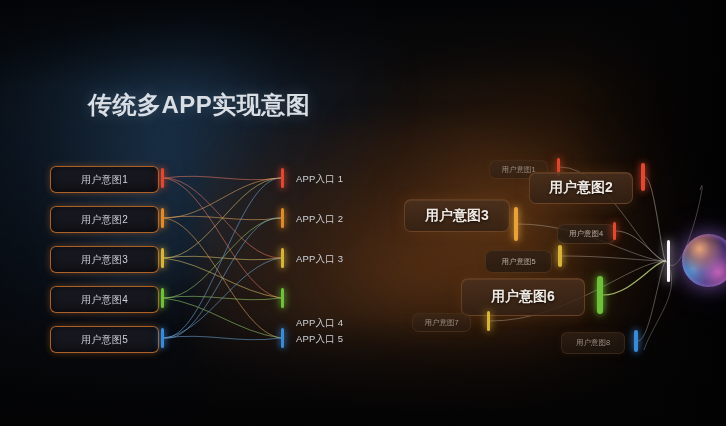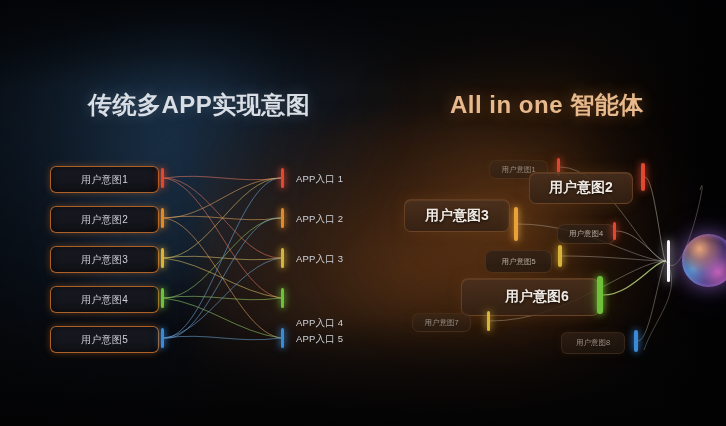--- a/index.html
+++ b/index.html
@@ -167,21 +167,20 @@
   <div class="bg-blue-glow"></div>
   <div class="bg-blue-streak"></div>
   <div class="bg-warm-core"></div>
   <div class="bg-warm-2"></div>
   <div class="bg-vignette"></div>
   <div class="bg-top-dark"></div>
   <div class="bg-bottom-dark"></div>
   <div class="bg-right-dark"></div>
 
   <div class="title" id="title-left">传统多APP实现意图</div>
-  <div class="title" id="title-right">All in one 智能体</div>
 
   <svg class="wires" id="left-wires">
       <path d="M164,178 C208.5,172 236.5,184 281,178" stroke="#e0482f" stroke-width="0.9" fill="none" opacity="0.52"></path>
       <path d="M164,178 C208.5,172 236.5,184 281,178" stroke="#d8d2c4" stroke-width="0.5" fill="none" opacity="0.38"></path>
       <path d="M164,178 C208.5,178 236.5,258 281,258" stroke="#e0482f" stroke-width="0.9" fill="none" opacity="0.52"></path>
       <path d="M164,178 C208.5,178 236.5,258 281,258" stroke="#d8d2c4" stroke-width="0.5" fill="none" opacity="0.38"></path>
       <path d="M164,178 C208.5,184 236.5,292 281,298" stroke="#e0482f" stroke-width="0.9" fill="none" opacity="0.52"></path>
       <path d="M164,178 C208.5,184 236.5,292 281,298" stroke="#d8d2c4" stroke-width="0.5" fill="none" opacity="0.38"></path>
       <path d="M164,218 C208.5,212 236.5,224 281,218" stroke="#e08a2a" stroke-width="0.9" fill="none" opacity="0.52"></path>
       <path d="M164,218 C208.5,212 236.5,224 281,218" stroke="#d8d2c4" stroke-width="0.5" fill="none" opacity="0.38"></path>
@@ -271,21 +270,21 @@
       </div>
       <div class="rbar-v" style="left: 514px; top: 207px; width: 4px; height: 34px; background: rgb(232, 162, 58); box-shadow: rgb(232, 162, 58) 0px 0px 7px, rgba(232, 162, 58, 0.333) 0px 0px 16px;"></div>
       <div class="rbox small" style="left: 557px; top: 224px; width: 56px; height: 18px;">
         <span>用户意图4</span>
       </div>
       <div class="rbar-v" style="left: 613px; top: 222px; width: 3px; height: 18px; background: rgb(224, 72, 47); box-shadow: rgb(224, 72, 47) 0px 0px 7px, rgba(224, 72, 47, 0.333) 0px 0px 16px;"></div>
       <div class="rbox small" style="left: 485px; top: 250px; width: 65px; height: 21px;">
         <span>用户意图5</span>
       </div>
       <div class="rbar-v" style="left: 558px; top: 245px; width: 4px; height: 22px; background: rgb(216, 180, 58); box-shadow: rgb(216, 180, 58) 0px 0px 7px, rgba(216, 180, 58, 0.333) 0px 0px 16px;"></div>
-      <div class="rbox big" style="left: 461px; top: 278px; width: 122px; height: 36px; padding-left: 14px;">
+      <div class="rbox big" style="left: 461px; top: 278px; width: 122px; height: 36px;">
         <span>用户意图6</span>
       </div>
       <div class="rbar-v" style="left: 597px; top: 276px; width: 6px; height: 38px; background: rgb(111, 193, 58); box-shadow: rgb(111, 193, 58) 0px 0px 7px, rgba(111, 193, 58, 0.333) 0px 0px 16px;"></div>
       <div class="rbox small faded" style="left: 412px; top: 313px; width: 57px; height: 17px;">
         <span>用户意图7</span>
       </div>
       <div class="rbar-v" style="left: 487px; top: 311px; width: 3px; height: 20px; background: rgb(216, 180, 58); box-shadow: rgb(216, 180, 58) 0px 0px 7px, rgba(216, 180, 58, 0.333) 0px 0px 16px;"></div>
       <div class="rbox small faded" style="left: 561px; top: 332px; width: 62px; height: 20px; border-radius: 6px;">
         <span>用户意图8</span>
       </div>

